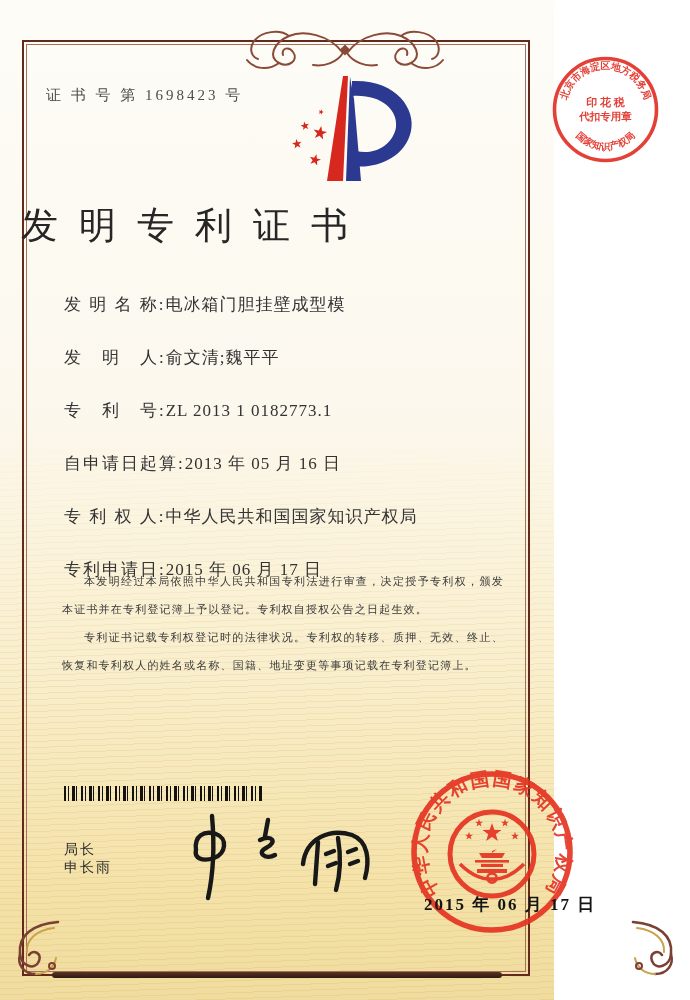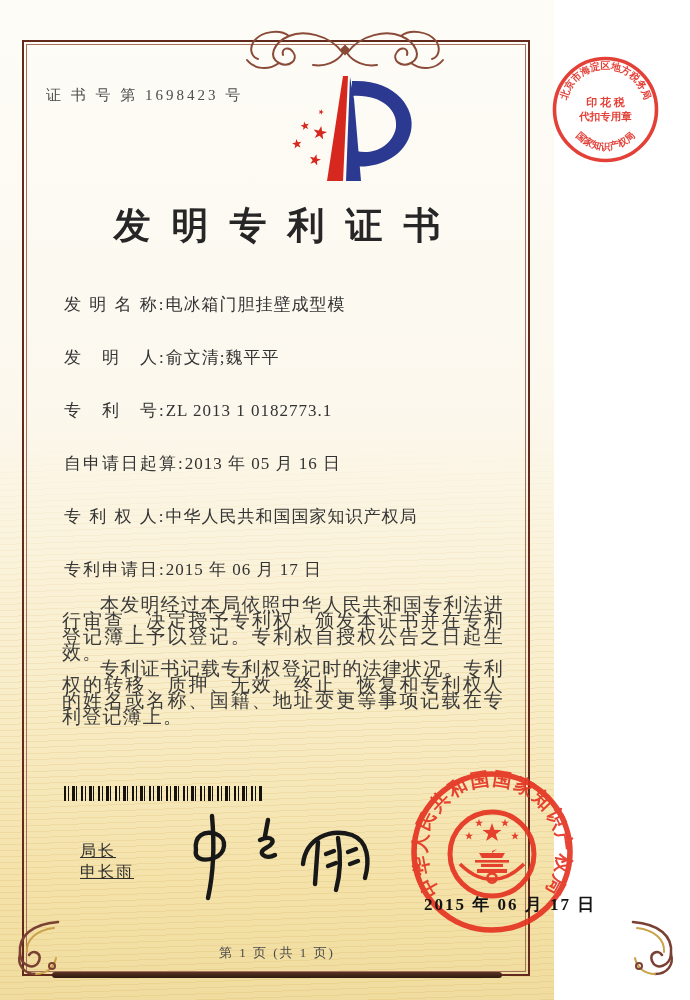--- a/index.html
+++ b/index.html
@@ -10,34 +10,34 @@
   .wave-texture{position:absolute;left:0;right:0;top:430px;bottom:0;pointer-events:none;
         background:repeating-linear-gradient(178deg,rgba(205,160,70,.16) 0 1px,rgba(255,255,255,0) 1px 6px);
         -webkit-mask-image:linear-gradient(180deg,transparent 0,#000 45%);
         mask-image:linear-gradient(180deg,transparent 0,#000 45%);}
   .frame{position:absolute;left:22px;right:24px;top:40px;bottom:24px;
          border:2px solid #62291c;}
   .frame-inner{position:absolute;left:2px;right:2px;top:2px;bottom:2px;border:1px solid #a5705c;}
   .bottom-bar{position:absolute;left:52px;right:52px;top:972px;height:6px;
          background:linear-gradient(180deg,#5a3322,#2e1a10);border-radius:3px;}
   .cert-no{position:absolute;left:46px;top:86px;font-size:15px;letter-spacing:3px;color:#4c4c4c;}
-  .title{position:absolute;left:0;right:0;top:201px;text-align:center;
-         font-size:37px;font-weight:bold;color:#262626;letter-spacing:21px;text-indent:21px;}
+  .title{position:absolute;left:0;right:0;top:201px;text-align:left;
+         font-size:37px;font-weight:normal;color:#262626;letter-spacing:21px;text-indent:21px;}
   .fields{position:absolute;left:64px;top:0;width:560px;}
   .field-row{position:absolute;left:0;font-size:17px;color:#333;white-space:nowrap;}
   .field-label{letter-spacing:2px;}
   .field-value{letter-spacing:1px;}
   .r0{top:293px}.r1{top:346px}.r2{top:399px}.r3{top:452px}.r4{top:505px}.r5{top:558px}
-  .body-text{position:absolute;left:62px;right:50px;top:597px;font-size:19px;
-         line-height:16px;color:#3a3a3a;text-align:justify;letter-spacing:1.2px;}
+  .body-text{position:absolute;left:62px;right:50px;top:567px;font-size:11px;
+         line-height:28px;color:#3a3a3a;text-align:justify;letter-spacing:1.2px;}
   .body-text p{margin:0;text-indent:2em;}
   .barcode{position:absolute;left:64px;top:786px;width:198px;height:15px;
          background:repeating-linear-gradient(90deg,#15110e 0 2px,transparent 2px 4px,#15110e 4px 5px,
            transparent 5px 8px,#15110e 8px 11px,transparent 11px 12px,#15110e 12px 13px,transparent 13px 17px);}
-  .signatory{position:absolute;left:80px;top:841px;font-size:16px;color:#2e2e2e;letter-spacing:2px;text-decoration:underline;}
+  .signatory{position:absolute;left:64px;top:841px;font-size:14px;color:#2e2e2e;letter-spacing:2px;}
   .signatory .name{}
   .signature-svg{position:absolute;left:168px;top:806px;}
   .office-seal{position:absolute;left:392px;top:752px;}
   .issue-date{position:absolute;left:424px;top:893px;font-size:17px;font-weight:600;
          color:#141414;letter-spacing:2px;white-space:nowrap;}
   .footer{position:absolute;left:0;right:0;top:944px;text-align:center;
          font-size:13px;color:#4a4a4a;letter-spacing:2px;}
   .logo-svg{position:absolute;left:264px;top:69px;}
   .tax-stamp{position:absolute;left:548px;top:52px;}
   .ornament-top{position:absolute;left:237px;top:26px;}
@@ -177,21 +177,20 @@
           <rect x="-15" y="8" width="30" height="4"></rect>
         </g>
         <circle cy="24" r="4.6" fill="none" stroke-width="2.6"></circle>
         <path d="M-32,10 C-20,22 -8,26 0,25 C8,26 20,22 32,10" fill="none" stroke-width="3.6"></path>
       </g>
     </g>
   </svg>
 
   <div class="issue-date">2015 年 06 月 17 日</div>
 
-  <div class="footer">第 1 页 (共 1 页)</div>
 
   <svg class="corner-bl" width="56" height="62" viewBox="0 0 56 62">
     <g fill="none" stroke-linecap="round">
       <path d="M50,6 C24,8 10,20 12,38 C13,50 27,55 31,45 C34,37 25,33 21,39" stroke="#7a4033" stroke-width="2.6"></path>
       <path d="M12,38 C9,48 15,58 28,58" stroke="#7a4033" stroke-width="2.4"></path>
       <path d="M46,12 C28,14 18,24 19,36" stroke="#c9a24a" stroke-width="2"></path>
       <path d="M28,58 C38,58 46,52 48,42" stroke="#c9a24a" stroke-width="2"></path>
       <circle cx="44" cy="50" r="3" stroke="#7a4033" stroke-width="2"></circle>
     </g>
   </svg>

